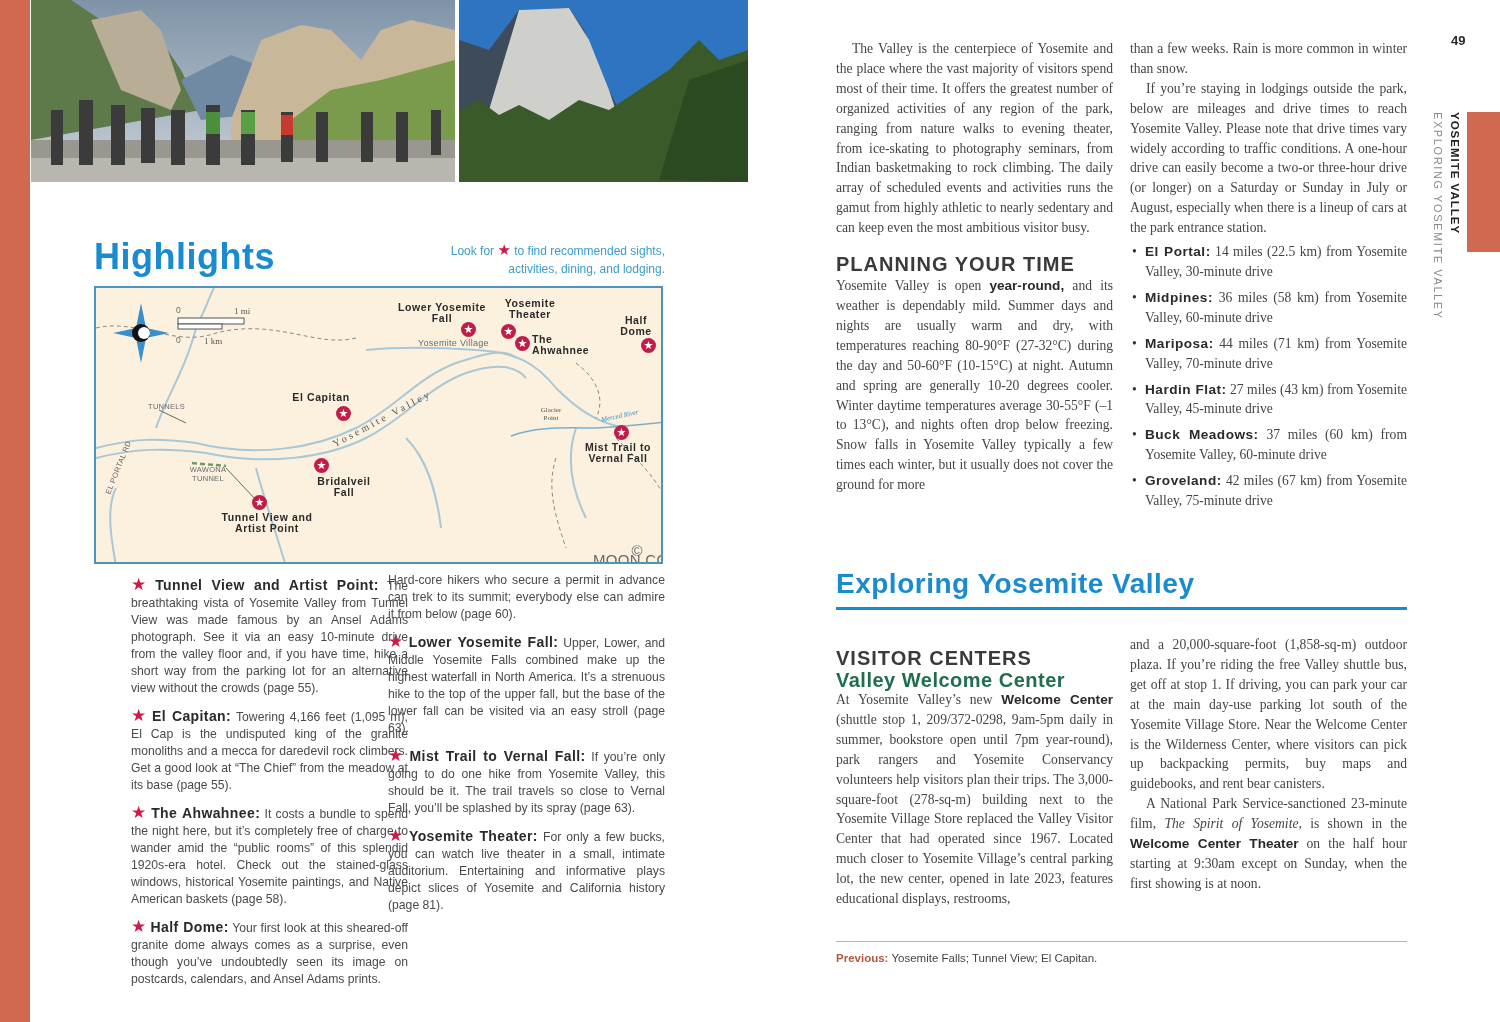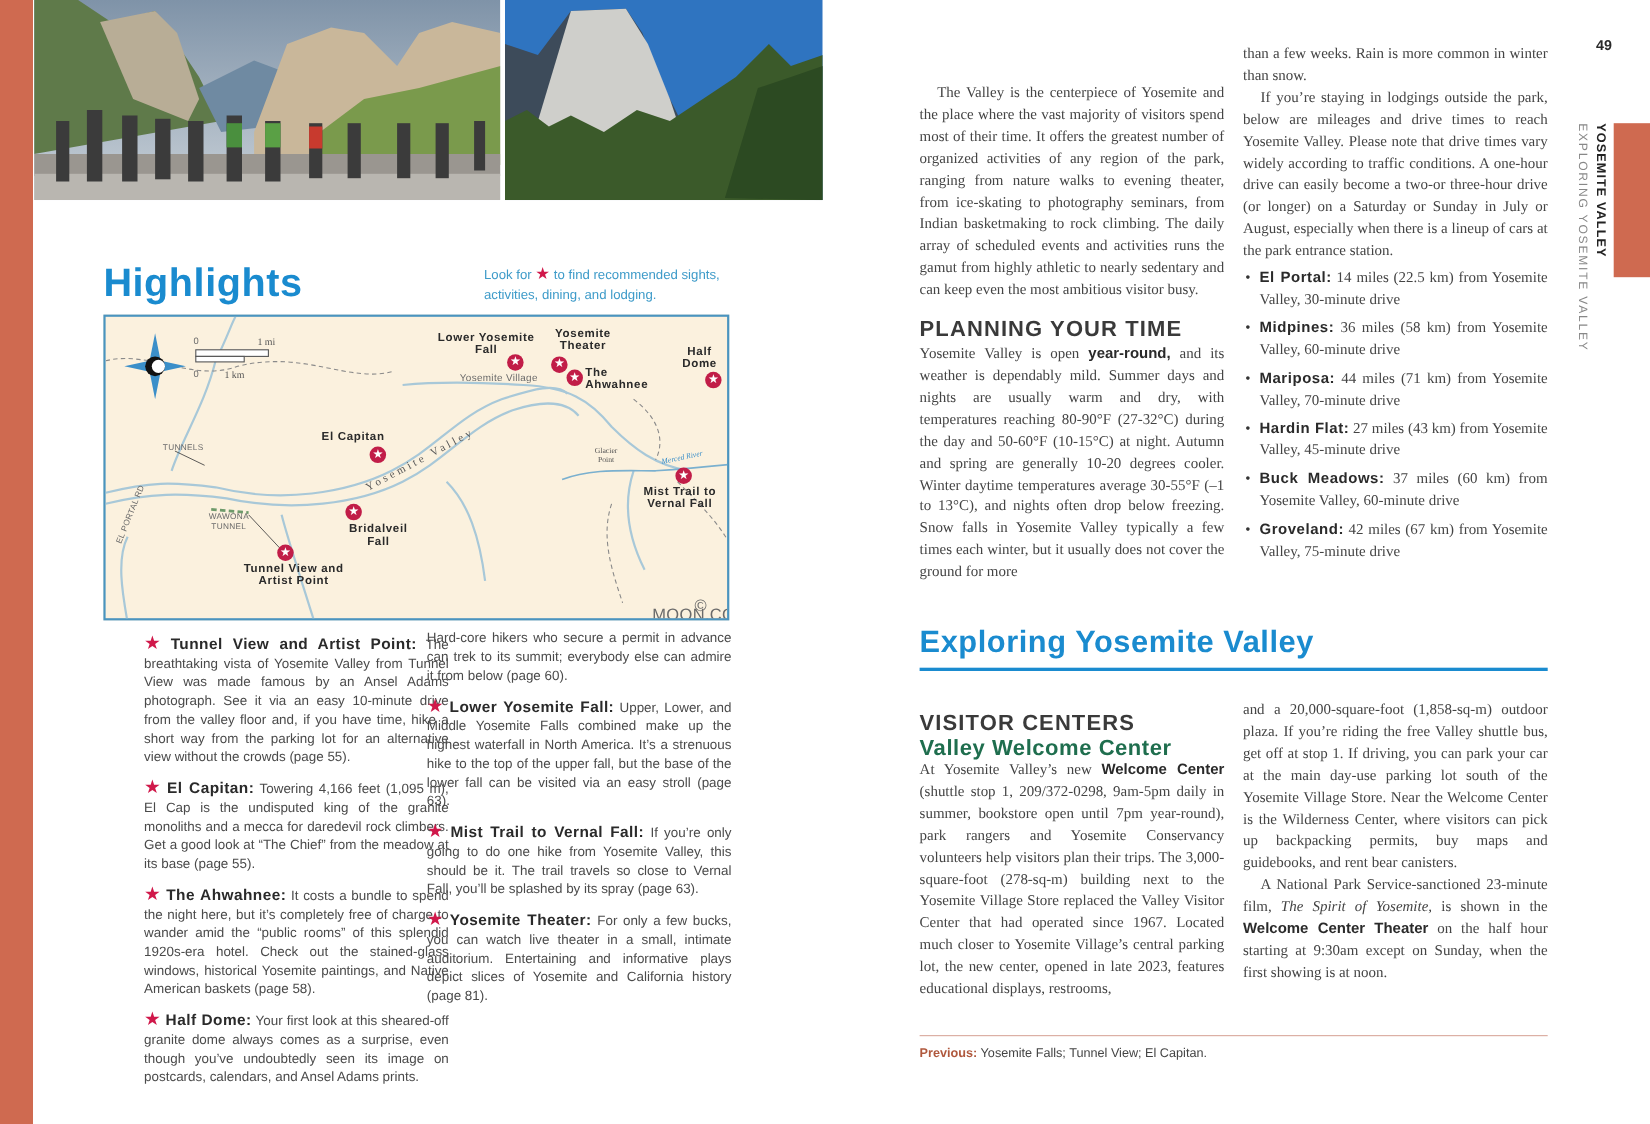--- a/index.html
+++ b/index.html
@@ -9,42 +9,42 @@
   .left-band { position: absolute; left: 0; top: 0; width: 30px; height: 1022px; background: #cf6a50; }
 
   
   .photo { position: absolute; top: 0; height: 182px; overflow: hidden; }
   .photo1 { left: 31px; width: 424px; }
   .photo2 { left: 459px; width: 289px; }
   .photo svg { width: 100%; height: 100%; display: block; }
 
   
   .hl-title { position: absolute; left: 94px; top: 236px; font-size: 36px; font-weight: bold; color: #1a8bcf; letter-spacing: 0.5px; }
-  .hl-note { position: absolute; left: 440px; top: 241px; width: 225px; text-align: left; font-size: 12px; line-height: 18px; color: #3e9bc9; }
+  .hl-note { position: absolute; left: 440px; top: 241px; width: 225px; text-align: right; font-size: 12px; line-height: 18px; color: #3e9bc9; }
   .hl-note .star { color: #d0184a; font-size: 15px; }
 
   
   .map { position: absolute; left: 94px; top: 286px; width: 569px; height: 278px; background: #fbf1de; border: 2px solid #4a94bf; overflow: hidden; }
   .map svg { position: absolute; left: 0; top: 0; }
   .map-label { position: absolute; font-size: 10.5px; font-weight: bold; color: #2a2a2a; text-align: center; line-height: 11px; letter-spacing: 0.6px; }
   .map-small { position: absolute; font-size: 8.5px; color: #6a6a6a; line-height: 9px; text-align: center; letter-spacing: 0.3px; }
   .map-serif { position: absolute; font-family: "Liberation Serif", serif; color: #555; }
   .map-pin { position: absolute; width: 15px; height: 15px; border-radius: 50%; background: #c11d48; color: #fff; font-size: 11px; line-height: 15px; text-align: center; }
 
   
   .col { position: absolute; font-size: 12.2px; line-height: 17px; color: #4a4a4a; text-align: justify; }
   .col1 { left: 94px; top: 576px; width: 277px; margin-left: 37px; }
   .col2 { left: 388px; top: 572px; width: 277px; }
   .entry { margin-bottom: 10px; }
   .entry .star { color: #d0184a; font-size: 17px; margin-right: 4px; }
   .entry .title { font-weight: bold; color: #2a2a2a; font-size: 14px; letter-spacing: 0.4px; }
 
   
   .rp { position: absolute; font-family: "Liberation Serif", serif; font-size: 13.6px; line-height: 19.9px; color: #444; text-align: justify; }
-  .rp-col1 { left: 836px; top: 39px; width: 277px; margin-top: 35px; }
+  .rp-col1 { left: 836px; top: 39px; width: 277px; }
   .rp-col2 { left: 1130px; top: 39px; width: 277px; }
   .indent { text-indent: 16px; }
   .sans-bold { font-family: "Liberation Sans", sans-serif; font-weight: bold; color: #2a2a2a; }
   .h2 { font-family: "Liberation Sans", sans-serif; font-weight: bold; font-size: 20px; color: #3a3a3a; letter-spacing: 1px; margin: 6px 0 0 0; line-height: 24px; }
   .bullets { list-style: none; margin-top: 4px; }
   .bullets li { position: relative; padding-left: 15px; margin-bottom: 6px; }
   .bullets li::before { content: "•"; position: absolute; left: 2px; top: 0; color: #333; }
   .bullets .label { font-family: "Liberation Sans", sans-serif; font-weight: bold; color: #2a2a2a; letter-spacing: 0.5px; }
 
   .explore-title { position: absolute; left: 836px; top: 568px; font-size: 28px; font-weight: bold; color: #1a8bcf; letter-spacing: 0.5px; }

